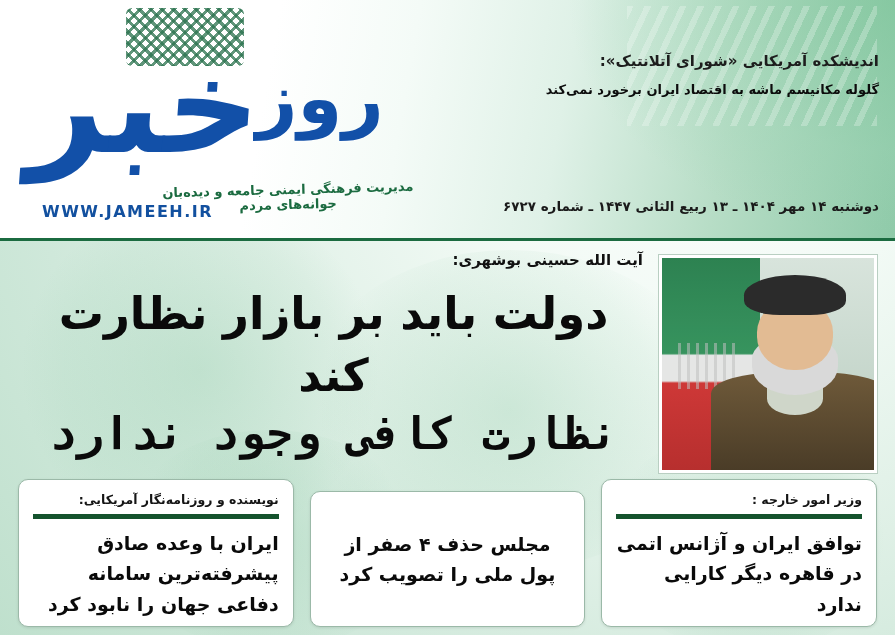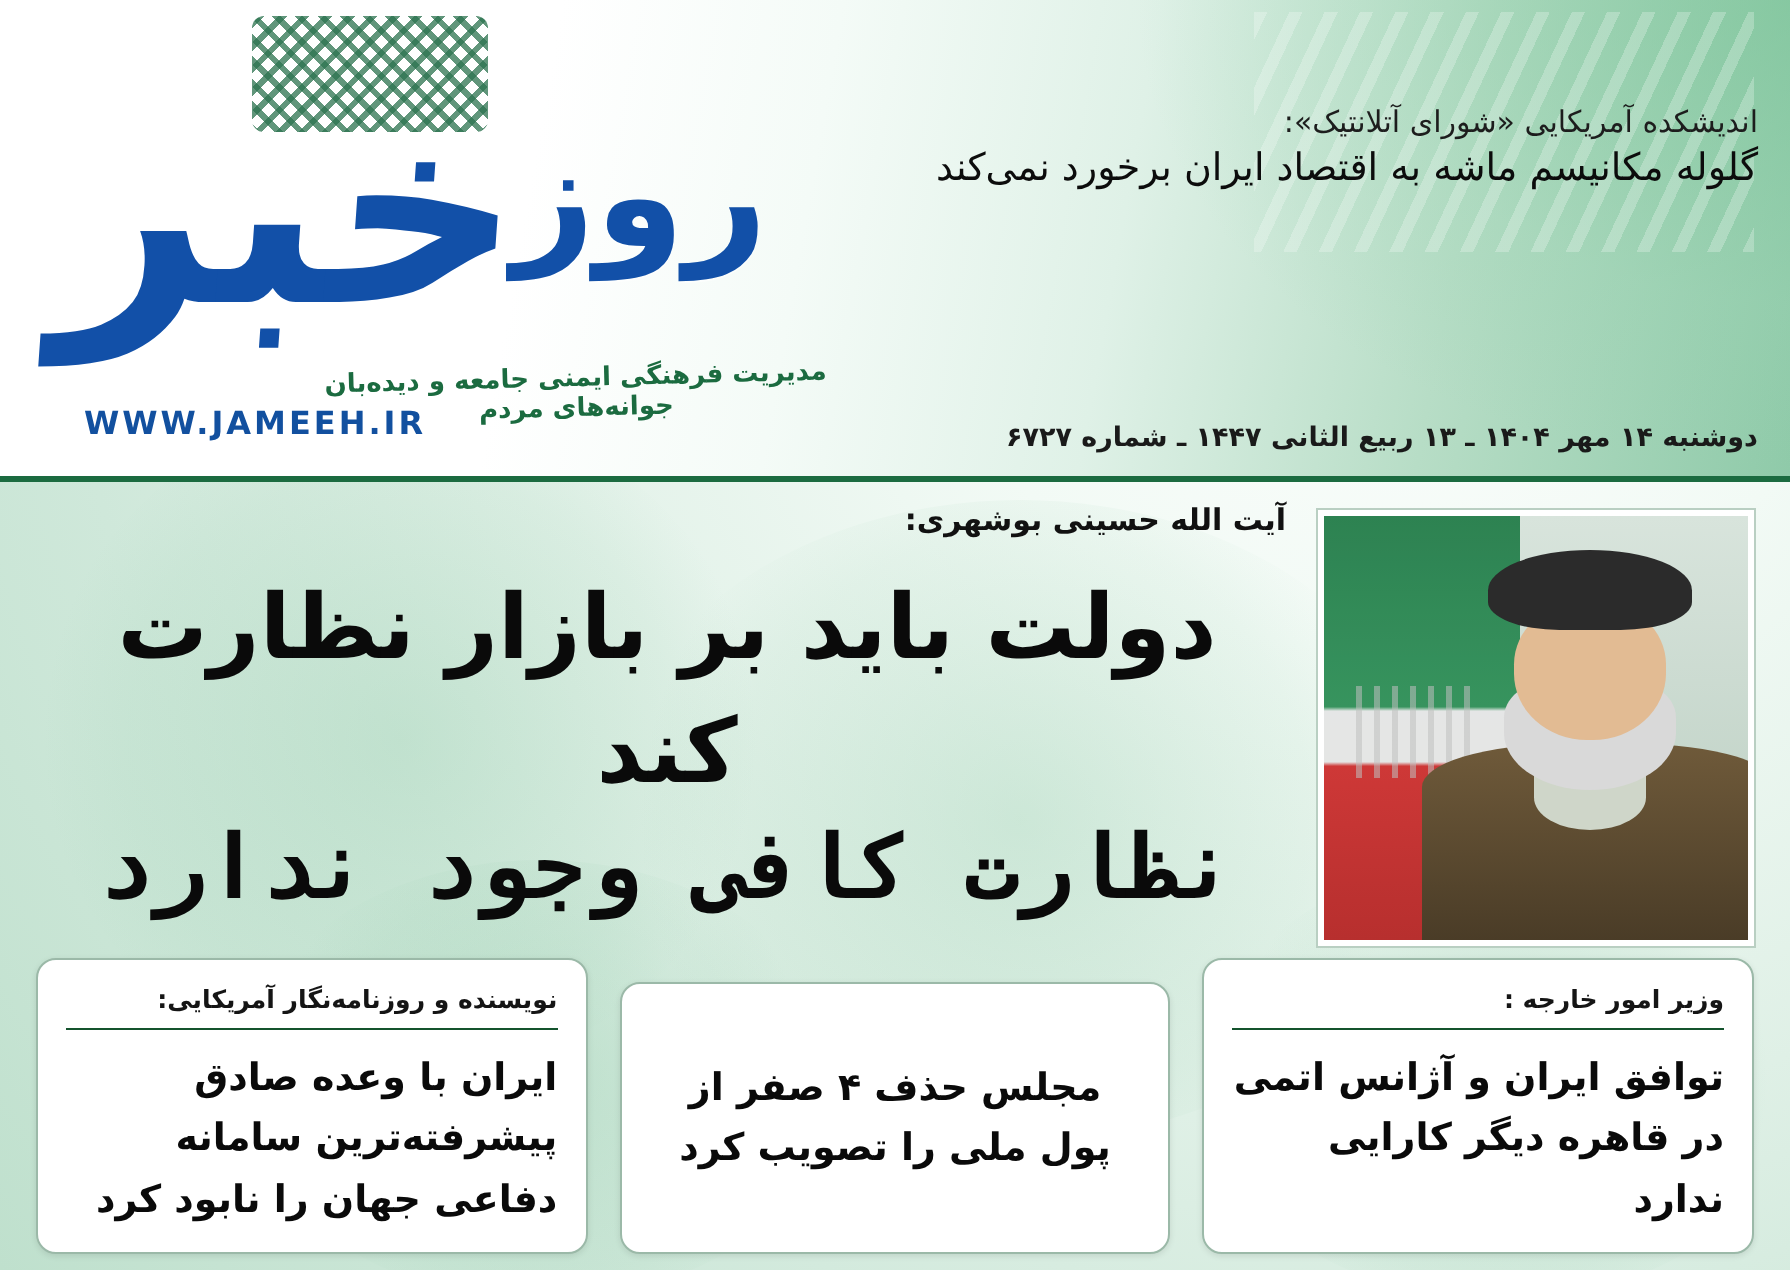--- a/index.html
+++ b/index.html
@@ -141,33 +141,34 @@
   #mast-right {
     position: absolute;
     right: 16px;
     top: 52px;
     width: 520px;
     text-align: right;
   }
   .mast-kicker {
     font-size: 15px;
     color: #1d1d1d;
-    font-weight: normal;
+    font-weight: bold;
+    margin-bottom: 10px;
   }
   .mast-kicker-head {
-    font-size: 19px;
+    font-size: 13px;
     color: #0c0c0c;
-    font-weight: normal;
+    font-weight: bold;
     line-height: 1.5;
   }
 
   #mast-date {
     position: absolute;
     right: 16px;
-    bottom: 11px;
+    bottom: 24px;
     width: 560px;
     text-align: right;
     font-size: 13.5px;
     font-weight: bold;
     color: #1a1a1a;
   }
 
   
   #lead {
     position: relative;
@@ -296,21 +297,21 @@
     box-shadow: 0 1px 3px rgba(0,0,0,0.10);
     padding: 12px 14px;
     box-sizing: border-box;
     text-align: right;
     position: relative;
   }
   .box-kicker {
     font-size: 12.5px;
     font-weight: bold;
     color: #151515;
-    border-bottom: 1px solid #14532d;
+    border-bottom: 5px solid #14532d;
     padding-bottom: 7px;
     margin-bottom: 9px;
   }
   .box-head {
     font-size: 19px;
     line-height: 1.6;
     font-weight: bold;
     color: #0a0a0a;
   }
   .box-center .box-head {

